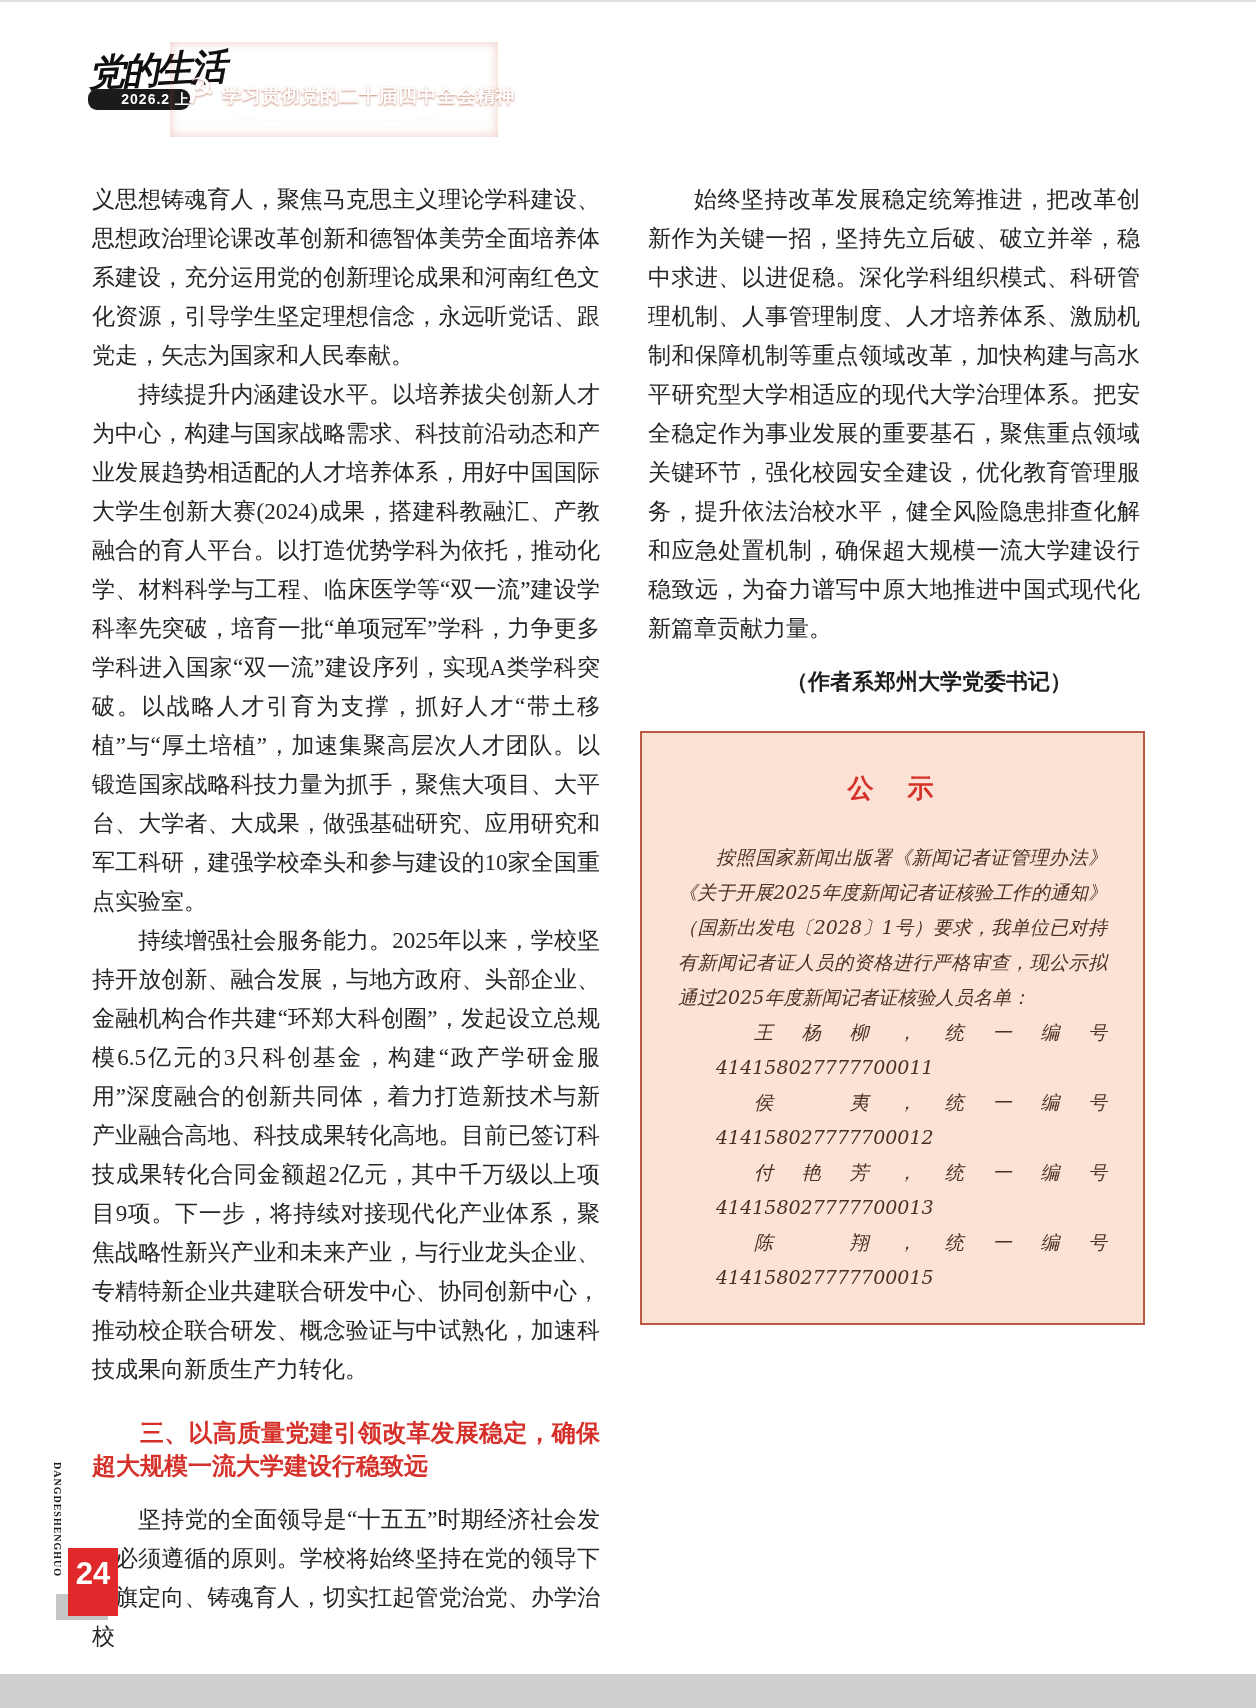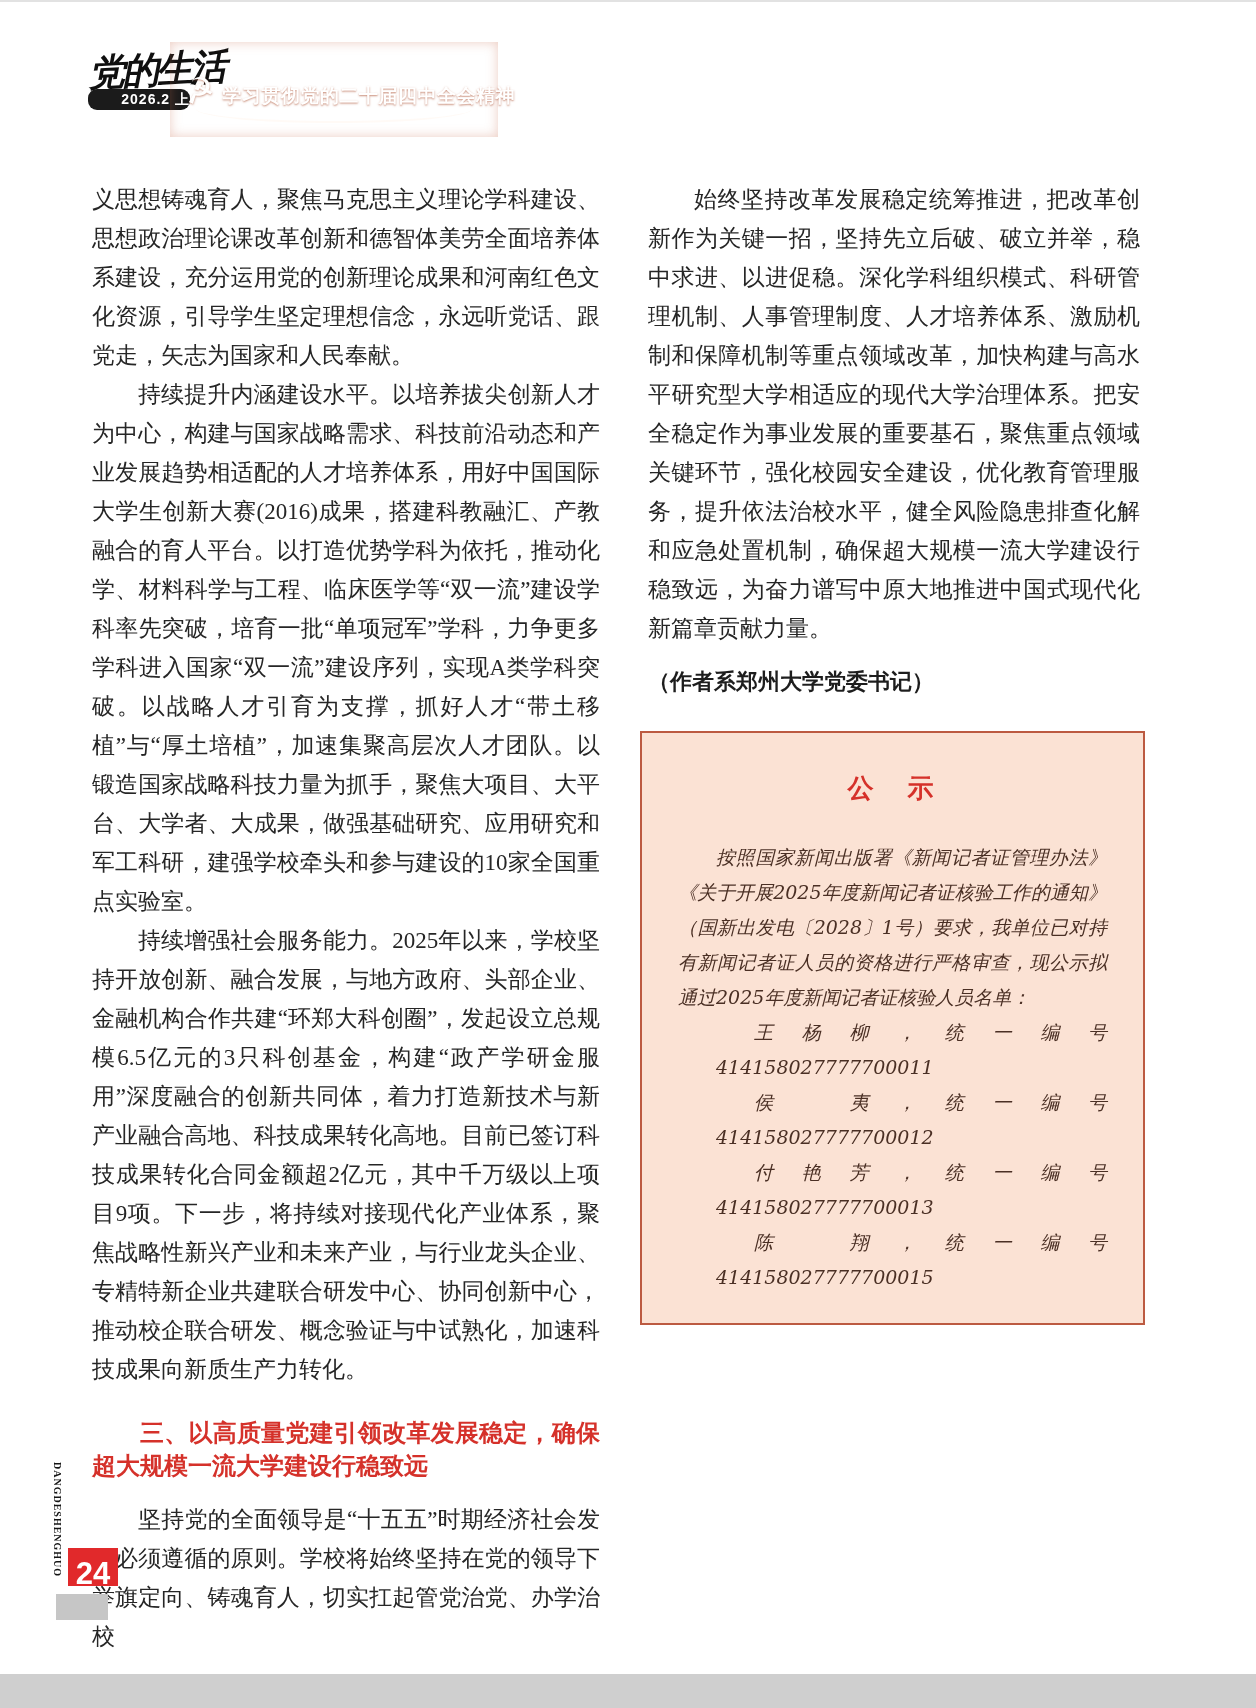--- a/index.html
+++ b/index.html
@@ -70,21 +70,21 @@
   .column p.no-indent{text-indent:0;}
   .section-heading{
     font-family:"Liberation Sans","DejaVu Sans",sans-serif;
     color:#d5312a;font-weight:bold;font-size:24px;line-height:33px;
     text-indent:2em;text-align:justify;
     margin:27px 0 18px 0;
   }
   .author-note{
     font-family:"Liberation Sans","DejaVu Sans",sans-serif;
     font-weight:bold;font-size:22px;
-    padding-right:68px;
+    text-align:right;padding-right:68px;
     margin-top:14px;color:#1d1d1d;
   }
 
   
   .notice-box{
     position:relative;
     margin:30px 0 0 -8px;
     width:505px;
     box-sizing:border-box;
     background:#fbe2d4;
@@ -108,21 +108,21 @@
 
   
   .journal-vertical{
     position:absolute;left:52px;top:1462px;height:100px;
     writing-mode:vertical-rl;
     font-family:"Liberation Serif","DejaVu Serif",serif;
     font-weight:bold;font-size:10px;letter-spacing:1px;color:#141414;
   }
   .page-accent-bar{position:absolute;left:56px;top:1594px;width:52px;height:26px;background:#c6c6c6;}
   .page-badge{
-    position:absolute;left:68px;top:1548px;width:50px;height:38px;
+    position:absolute;left:68px;top:1548px;width:50px;height:68px;
     background:#e1292b;color:#fff;
     font-family:"Liberation Sans","DejaVu Sans",sans-serif;
     font-weight:bold;font-size:31px;line-height:52px;text-align:center;
   }
 </style>
 </head>
 <body>
 
 <div class="page">
   <div class="top-edge"></div>
@@ -131,21 +131,21 @@
     <div class="logo-title">党的生活</div>
     <div class="logo-issue">2026.2 上</div>
   </div>
   <div class="banner">
     <span class="party-emblem">☭</span>
     <span class="banner-title">学习贯彻党的二十届四中全会精神</span>
   </div>
 
   <div class="column col-left">
     <p class="no-indent">义思想铸魂育人，聚焦马克思主义理论学科建设、思想政治理论课改革创新和德智体美劳全面培养体系建设，充分运用党的创新理论成果和河南红色文化资源，引导学生坚定理想信念，永远听党话、跟党走，矢志为国家和人民奉献。</p>
-    <p>持续提升内涵建设水平。以培养拔尖创新人才为中心，构建与国家战略需求、科技前沿动态和产业发展趋势相适配的人才培养体系，用好中国国际大学生创新大赛(2016)成果，搭建科教融汇、产教融合的育人平台。以打造优势学科为依托，推动化学、材料科学与工程、临床医学等“双一流”建设学科率先突破，培育一批“单项冠军”学科，力争更多学科进入国家“双一流”建设序列，实现A类学科突破。以战略人才引育为支撑，抓好人才“带土移植”与“厚土培植”，加速集聚高层次人才团队。以锻造国家战略科技力量为抓手，聚焦大项目、大平台、大学者、大成果，做强基础研究、应用研究和军工科研，建强学校牵头和参与建设的10家全国重点实验室。</p>
+    <p>持续提升内涵建设水平。以培养拔尖创新人才为中心，构建与国家战略需求、科技前沿动态和产业发展趋势相适配的人才培养体系，用好中国国际大学生创新大赛(2024)成果，搭建科教融汇、产教融合的育人平台。以打造优势学科为依托，推动化学、材料科学与工程、临床医学等“双一流”建设学科率先突破，培育一批“单项冠军”学科，力争更多学科进入国家“双一流”建设序列，实现A类学科突破。以战略人才引育为支撑，抓好人才“带土移植”与“厚土培植”，加速集聚高层次人才团队。以锻造国家战略科技力量为抓手，聚焦大项目、大平台、大学者、大成果，做强基础研究、应用研究和军工科研，建强学校牵头和参与建设的10家全国重点实验室。</p>
     <p>持续增强社会服务能力。2025年以来，学校坚持开放创新、融合发展，与地方政府、头部企业、金融机构合作共建“环郑大科创圈”，发起设立总规模6.5亿元的3只科创基金，构建“政产学研金服用”深度融合的创新共同体，着力打造新技术与新产业融合高地、科技成果转化高地。目前已签订科技成果转化合同金额超2亿元，其中千万级以上项目9项。下一步，将持续对接现代化产业体系，聚焦战略性新兴产业和未来产业，与行业龙头企业、专精特新企业共建联合研发中心、协同创新中心，推动校企联合研发、概念验证与中试熟化，加速科技成果向新质生产力转化。</p>
     <div class="section-heading">三、以高质量党建引领改革发展稳定，确保超大规模一流大学建设行稳致远</div>
     <p>坚持党的全面领导是“十五五”时期经济社会发展必须遵循的原则。学校将始终坚持在党的领导下举旗定向、铸魂育人，切实扛起管党治党、办学治校</p>
   </div>
 
   <div class="column col-right">
     <p>始终坚持改革发展稳定统筹推进，把改革创新作为关键一招，坚持先立后破、破立并举，稳中求进、以进促稳。深化学科组织模式、科研管理机制、人事管理制度、人才培养体系、激励机制和保障机制等重点领域改革，加快构建与高水平研究型大学相适应的现代大学治理体系。把安全稳定作为事业发展的重要基石，聚焦重点领域关键环节，强化校园安全建设，优化教育管理服务，提升依法治校水平，健全风险隐患排查化解和应急处置机制，确保超大规模一流大学建设行稳致远，为奋力谱写中原大地推进中国式现代化新篇章贡献力量。</p>
     <div class="author-note">（作者系郑州大学党委书记）</div>
 
     <div class="notice-box">

